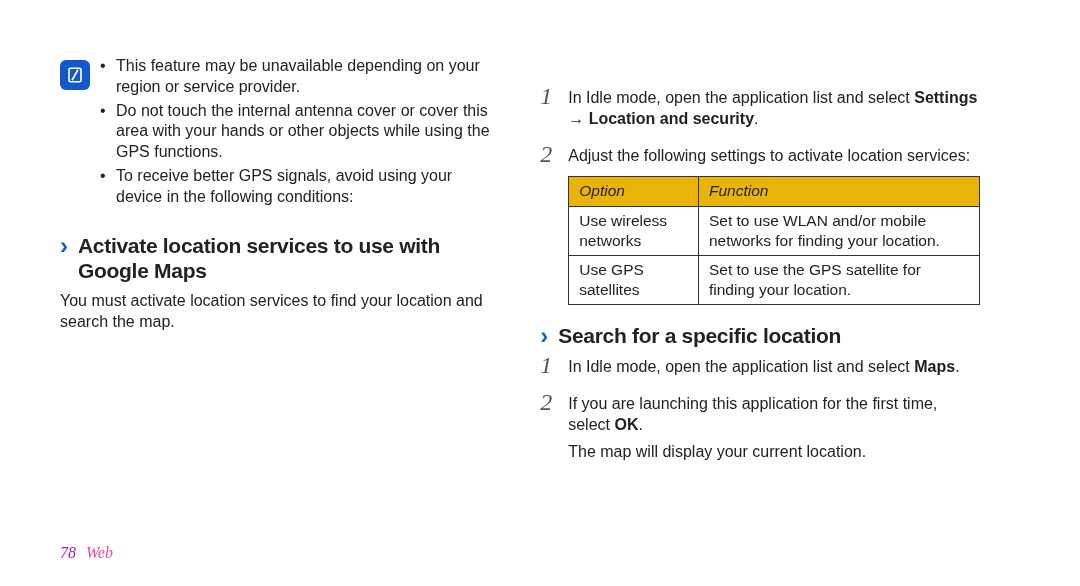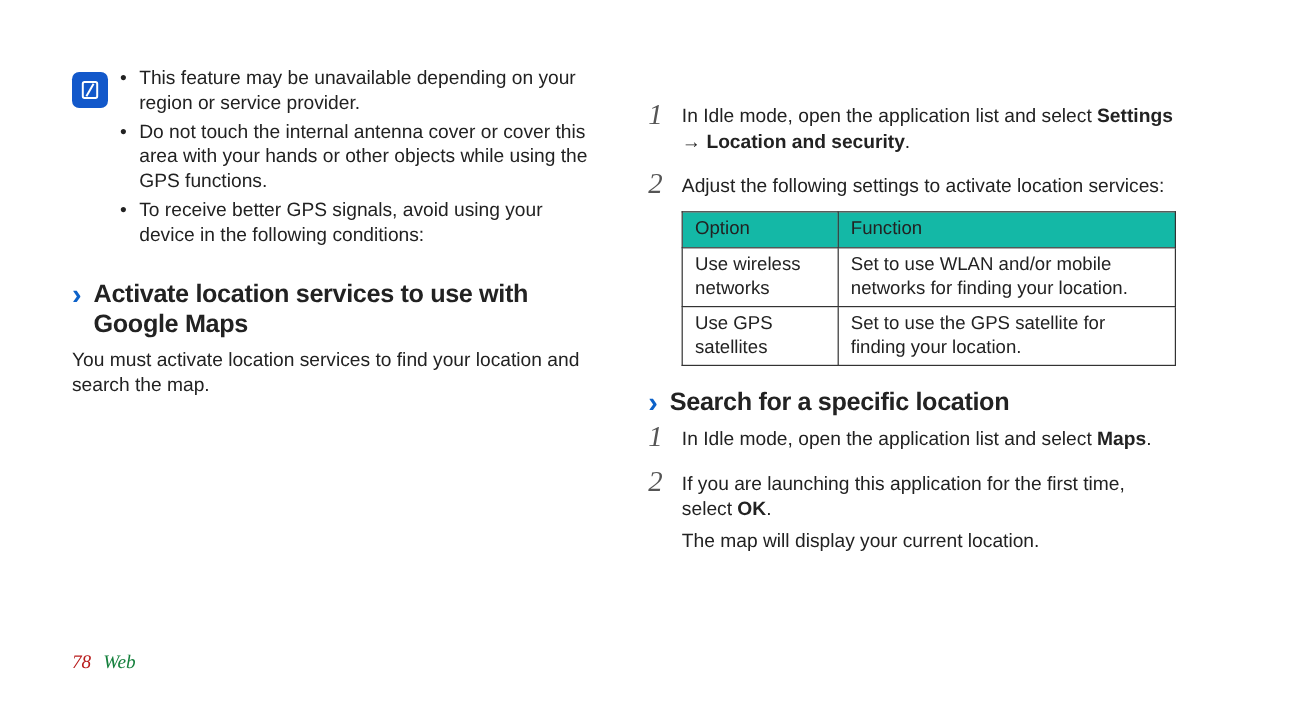--- a/index.html
+++ b/index.html
@@ -39,27 +39,27 @@
     position: absolute; left: 0; top: -4px;
     font-family: Georgia, "Times New Roman", serif; font-style: italic;
     font-size: 24px; color: #555; font-weight: 300; line-height: 1;
   }
 
   .bold-inline { font-weight: 700; }
   table.opts {
     width: 100%; border: 1px solid #333; border-collapse: collapse; margin-top: 10px; font-size: 15.5px;
   }
   table.opts td { border: 1px solid #333; padding: 4px 10px; vertical-align: top; }
-  table.opts tr.head td { background: #14b8a6; }
+  table.opts tr.head td { background: #eab308; font-style: italic; }
 
   .footer {
     position: absolute; left: 60px; bottom: 24px; display: flex; align-items: center; gap: 10px;
   }
-  .footer .pnum { font-style: italic; font-weight: 500; font-size: 16px; color: #b91c1c; font-family: Georgia, serif; }
-  .footer .plabel { font-style: italic; font-size: 16px; color: #15803d; font-family: Georgia, serif; }
+  .footer .pnum { font-style: italic; font-weight: 500; font-size: 16px; color: #a21caf; font-family: Georgia, serif; }
+  .footer .plabel { font-style: italic; font-size: 16px; color: #ec4899; font-family: Georgia, serif; }
 </style>
 </head>
 <body>
 
 <div class="page">
   <div class="col col-left">
     <div class="note-row">
       <div class="note-icon">
         <svg viewBox="0 0 24 24" fill="none" stroke="#fff" stroke-width="2.2">
           <rect x="4" y="3" width="16" height="18" rx="2" fill="none"></rect>

